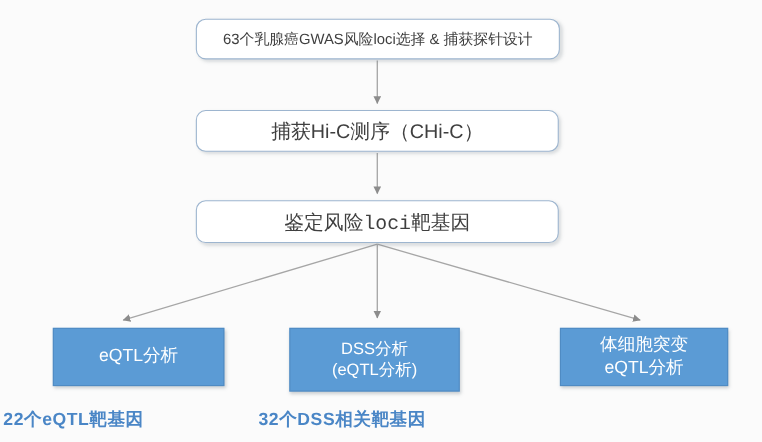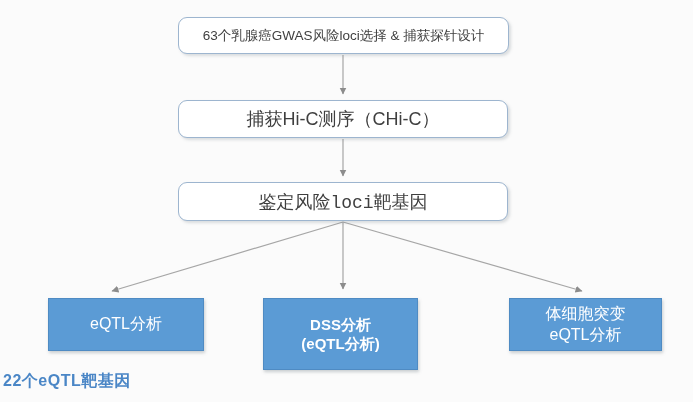--- a/index.html
+++ b/index.html
@@ -39,21 +39,21 @@
     position:absolute;
     background:var(--branch-fill);
     border:1px solid rgba(70,125,180,.55);
     box-shadow:1px 2px 3px rgba(110,120,130,.35);
     display:flex;flex-direction:column;align-items:center;justify-content:center;
     color:#ffffff;text-align:center;
     line-height:1.3;
     box-sizing:border-box;
   }
   .branch-eqtl{left:48px;top:298px;width:156px;height:53px;font-size:16px;text-align:right;}
-  .branch-dss{left:263px;top:298px;width:155px;height:72px;font-size:15px;font-weight:bold;}
+  .branch-dss{left:263px;top:298px;width:155px;height:58px;font-size:15px;}
   .branch-somatic{left:509px;top:298px;width:153px;height:53px;font-size:16px;}
   .branch-line:empty{display:none;}
 
   .result-label{
     position:absolute;top:369px;height:24px;width:212px;
     display:flex;align-items:center;justify-content:flex-start;
     font-size:16px;font-weight:bold;
     color:var(--result-text);
     letter-spacing:.5px;
     white-space:nowrap;
@@ -103,14 +103,17 @@
   </div>
 
   <div class="branch-box branch-somatic">
     <span class="branch-line">体细胞突变</span>
     <span class="branch-line">eQTL分析</span>
   </div>
 
   <div class="result-label result-eqtl">
     <span>22个eQTL靶基因</span>
   </div>
+  <div class="result-label result-dss">
+    <span>32个DSS相关靶基因</span>
+  </div>
 
 </div>
 
 </body></html>

